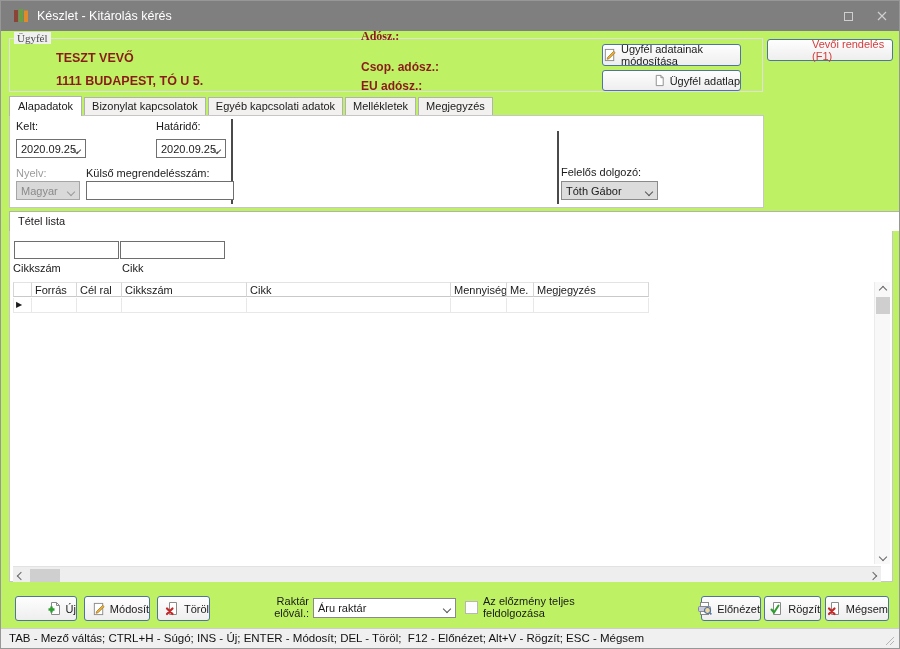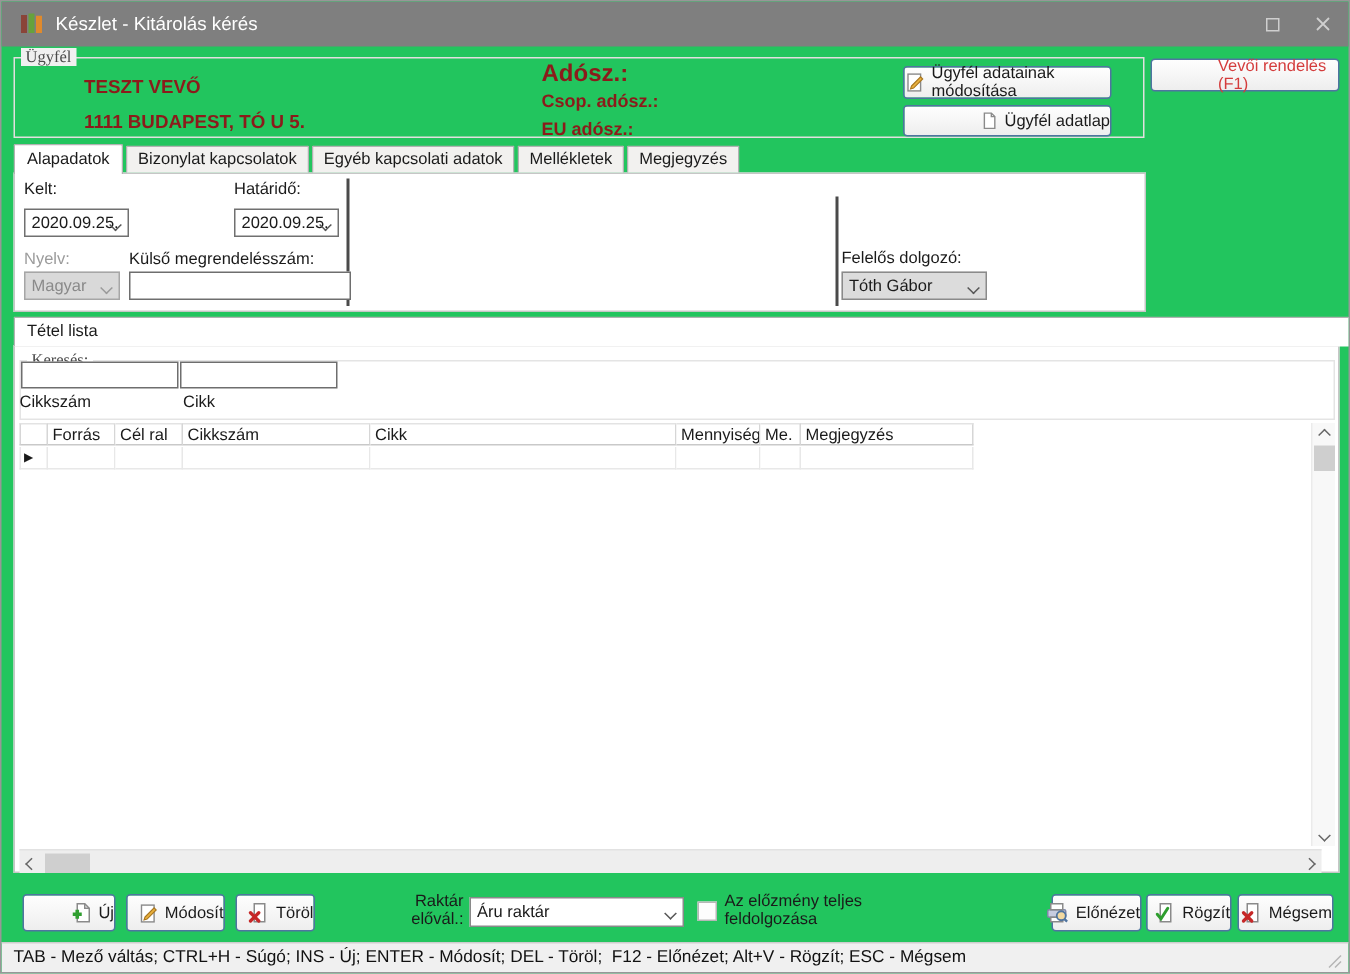--- a/index.html
+++ b/index.html
@@ -1,19 +1,19 @@
 <!DOCTYPE html>
 <html><head>
 <meta charset="utf-8">
 <style>
   * { box-sizing: border-box; margin: 0; padding: 0; }
   body { font-family: "Liberation Sans", sans-serif; background: #ffffff; }
   .window {
     position: relative; width: 900px; height: 649px;
-    background: #22c55e; border: 1px solid #979797; overflow: hidden;
+    background: #bef264; border: 1px solid #979797; overflow: hidden;
     font-size: 11px; color: #1a1a1a;
   }
   .abs { position: absolute; }
 
   
   .titlebar { position: absolute; left: 0; top: 0; width: 100%; height: 30px; background: #7f7f7f; }
   .ticon { position: absolute; left: 12px; top: 7px; width: 16px; height: 16px; }
   .ttitle { position: absolute; left: 36px; top: 0; line-height: 30px; color: #ffffff; font-size: 12.5px; }
   .wbtn { position: absolute; top: 0; width: 34px; height: 30px; display: flex; align-items: center; justify-content: center; cursor: default; }
   .maxglyph { width: 9px; height: 9px; border: 1px solid #cfcfcf; }
@@ -100,21 +100,21 @@
         <path d="M1 1 L9 9 M9 1 L1 9" stroke="#cfcfcf" stroke-width="1.2"></path>
       </svg>
     </span>
   </div>
 
   <div class="group" style="left:8px; top:37px; width:754px; height:54px;">
     <span class="legend">Ügyfél</span>
   </div>
   <div class="abs darkred" style="left:55px; top:50px; font-size:12.5px;">TESZT VEVŐ</div>
   <div class="abs darkred" style="left:55px; top:73px; font-size:12.5px;">1111 BUDAPEST, TÓ U 5.</div>
-  <div class="abs darkred" style="left:360px; top:40px; font-size:16px;">Adósz.:</div>
+  <div class="abs darkred" style="left:360px; top:28px; font-size:12px;font-family:Liberation Serif, serif;">Adósz.:</div>
   <div class="abs darkred" style="left:360px; top:59px; font-size:12px;">Csop. adósz.:</div>
   <div class="abs darkred" style="left:360px; top:78px; font-size:12px;">EU adósz.:</div>
 
   <div class="abs btn" style="left:601px; top:43px; width:139px; height:22px;">
     <svg width="14" height="14" viewBox="0 0 15 15">
       <rect x="2.5" y="1.5" width="9" height="12" fill="#fff" stroke="#8a8a8a"></rect>
       <path d="M5 10 L11.5 3.5 L13 5 L6.5 11.5 L4.3 12.1 z" fill="#e9b03c" stroke="#a8751e" stroke-width="0.8"></path>
     </svg>
     <span>Ügyfél adatainak módosítása</span>
   </div>
@@ -162,23 +162,20 @@
     <span class="flabel" style="left:551px; top:50px;">Felelős dolgozó:</span>
     <div class="combo grayfill" style="left:551px; top:65px; width:97px; height:19px;">
       <span>Tóth Gábor</span>
         <span class="chev down"></span>
     </div>
   </div>
 
   <div class="tab active abs" style="left:8px; top:210px; z-index:3; background:#fff;">Tétel lista</div>
 
   <div class="panel" style="left:8px; top:229px; width:884px; height:352px;">
-    <div class="group" style="left:3px; top:9px; width:877px; height:40px; border-color:#e4e4e4;">
-      <span class="legend" style="background:#fff;">Keresés:</span>
-    </div>
     <input class="tinput" style="left: 4px; top: 10px; width: 105px; height: 18px;" value="">
     <input class="tinput" style="left: 110px; top: 10px; width: 105px; height: 18px;" value="">
     <span class="flabel" style="left:3px; top:31px;">Cikkszám</span>
     <span class="flabel" style="left:112px; top:31px;">Cikk</span>
 
     <div class="gridrow" style="left:3px; top:51px;">
       <div class="hcell" style="width:19px;"></div>
       <div class="hcell" style="width:45px;">Forrás</div>
       <div class="hcell" style="width:45px;">Cél ral</div>
       <div class="hcell" style="width:125px;">Cikkszám</div>

